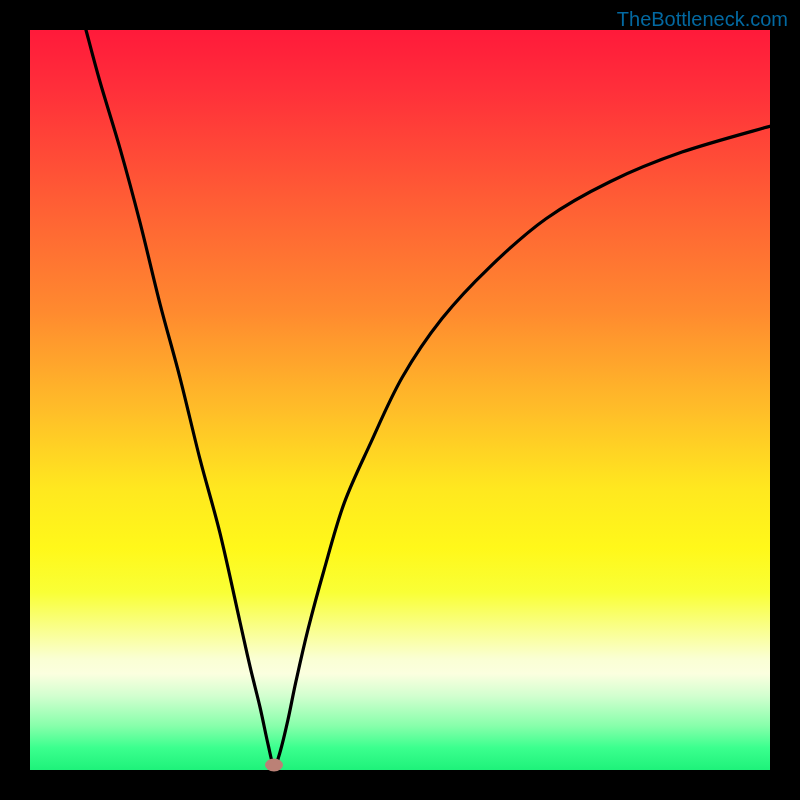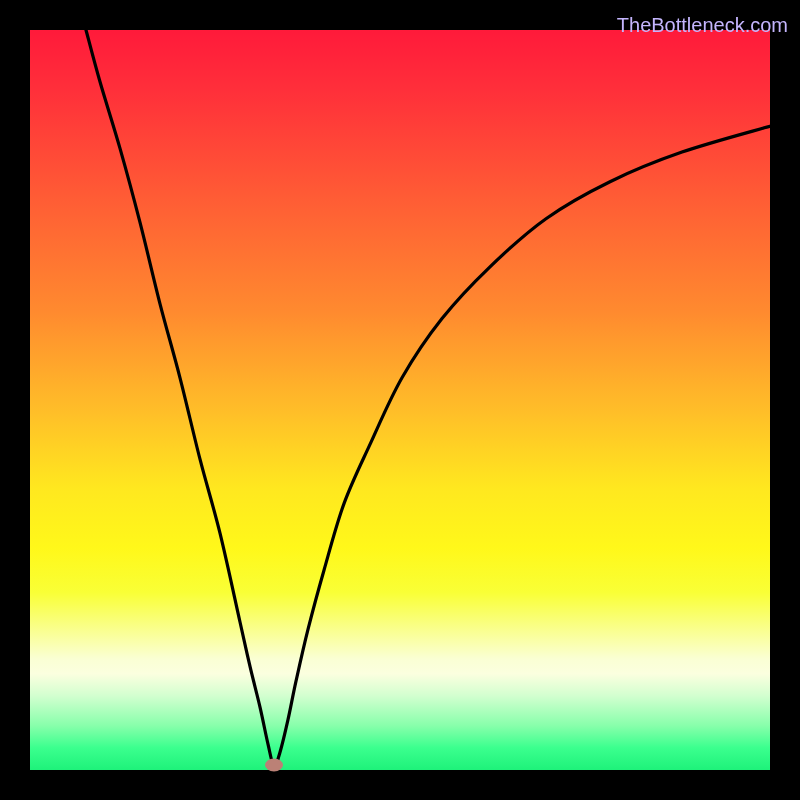--- a/index.html
+++ b/index.html
@@ -12,23 +12,23 @@
     width: 800px;
     height: 800px;
     background: #000;
     position: relative;
     overflow: hidden;
     font-family: Arial, Helvetica, sans-serif;
   }
 
   .watermark {
     position: absolute;
-    top: 14px;
+    top: 8px;
     right: 12px;
-    color: #c4b5fd;
+    color: #0369a1;
     font-size: 20px;
     font-weight: 500;
     z-index: 10;
   }
 
   .plot-area {
     position: absolute;
     top: 30px;
     left: 30px;
     width: 740px;

